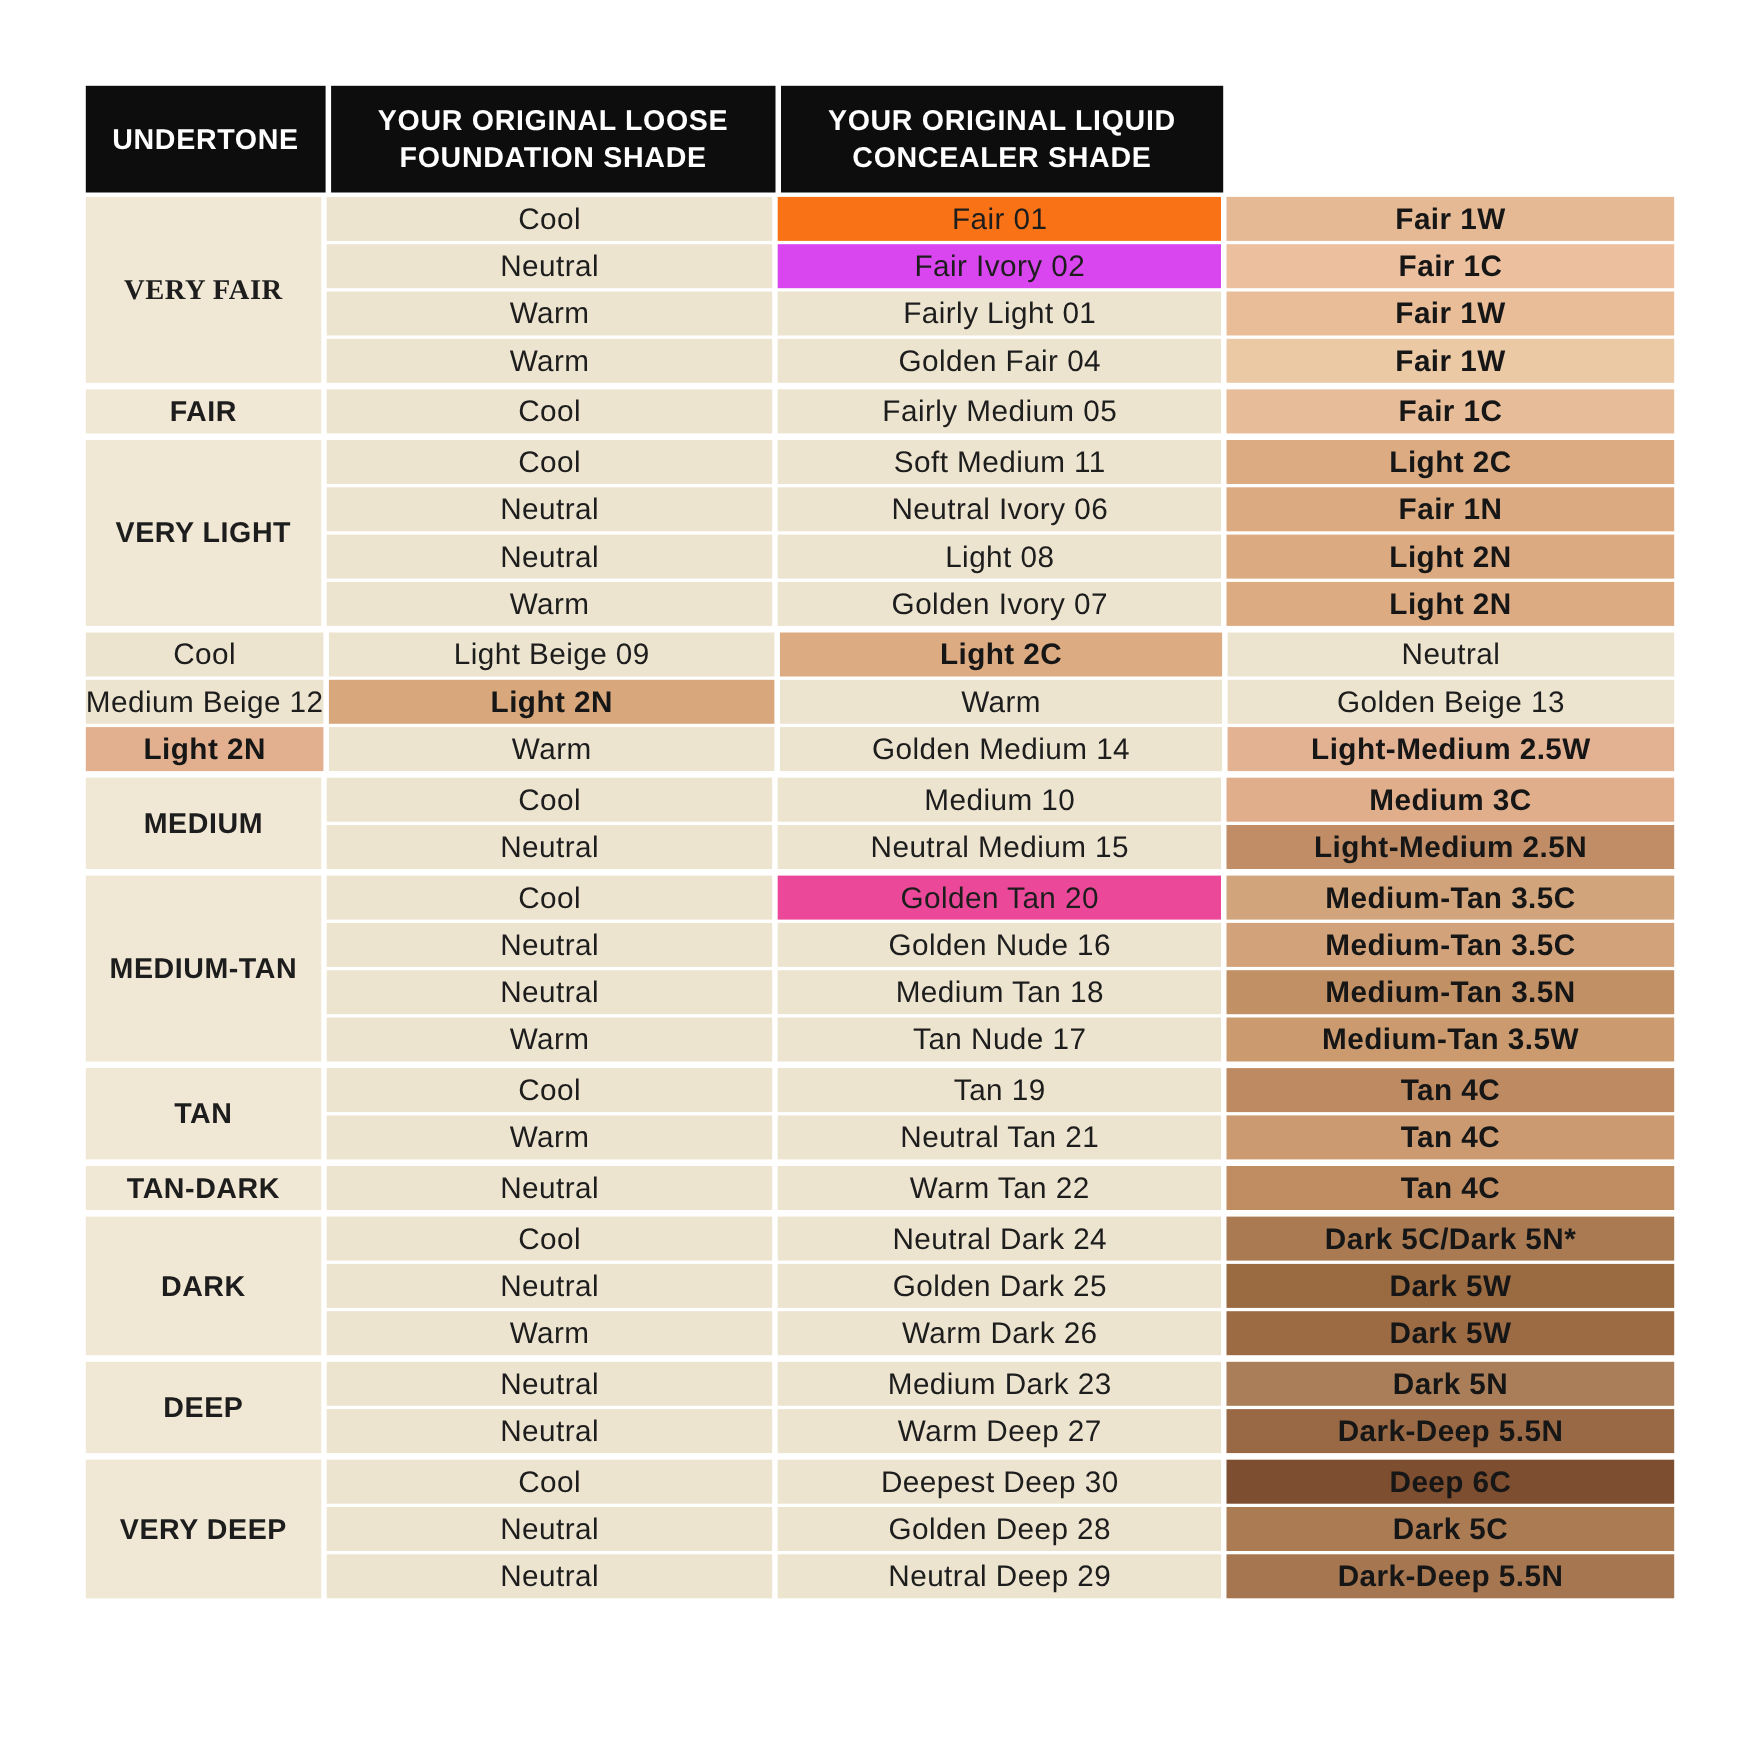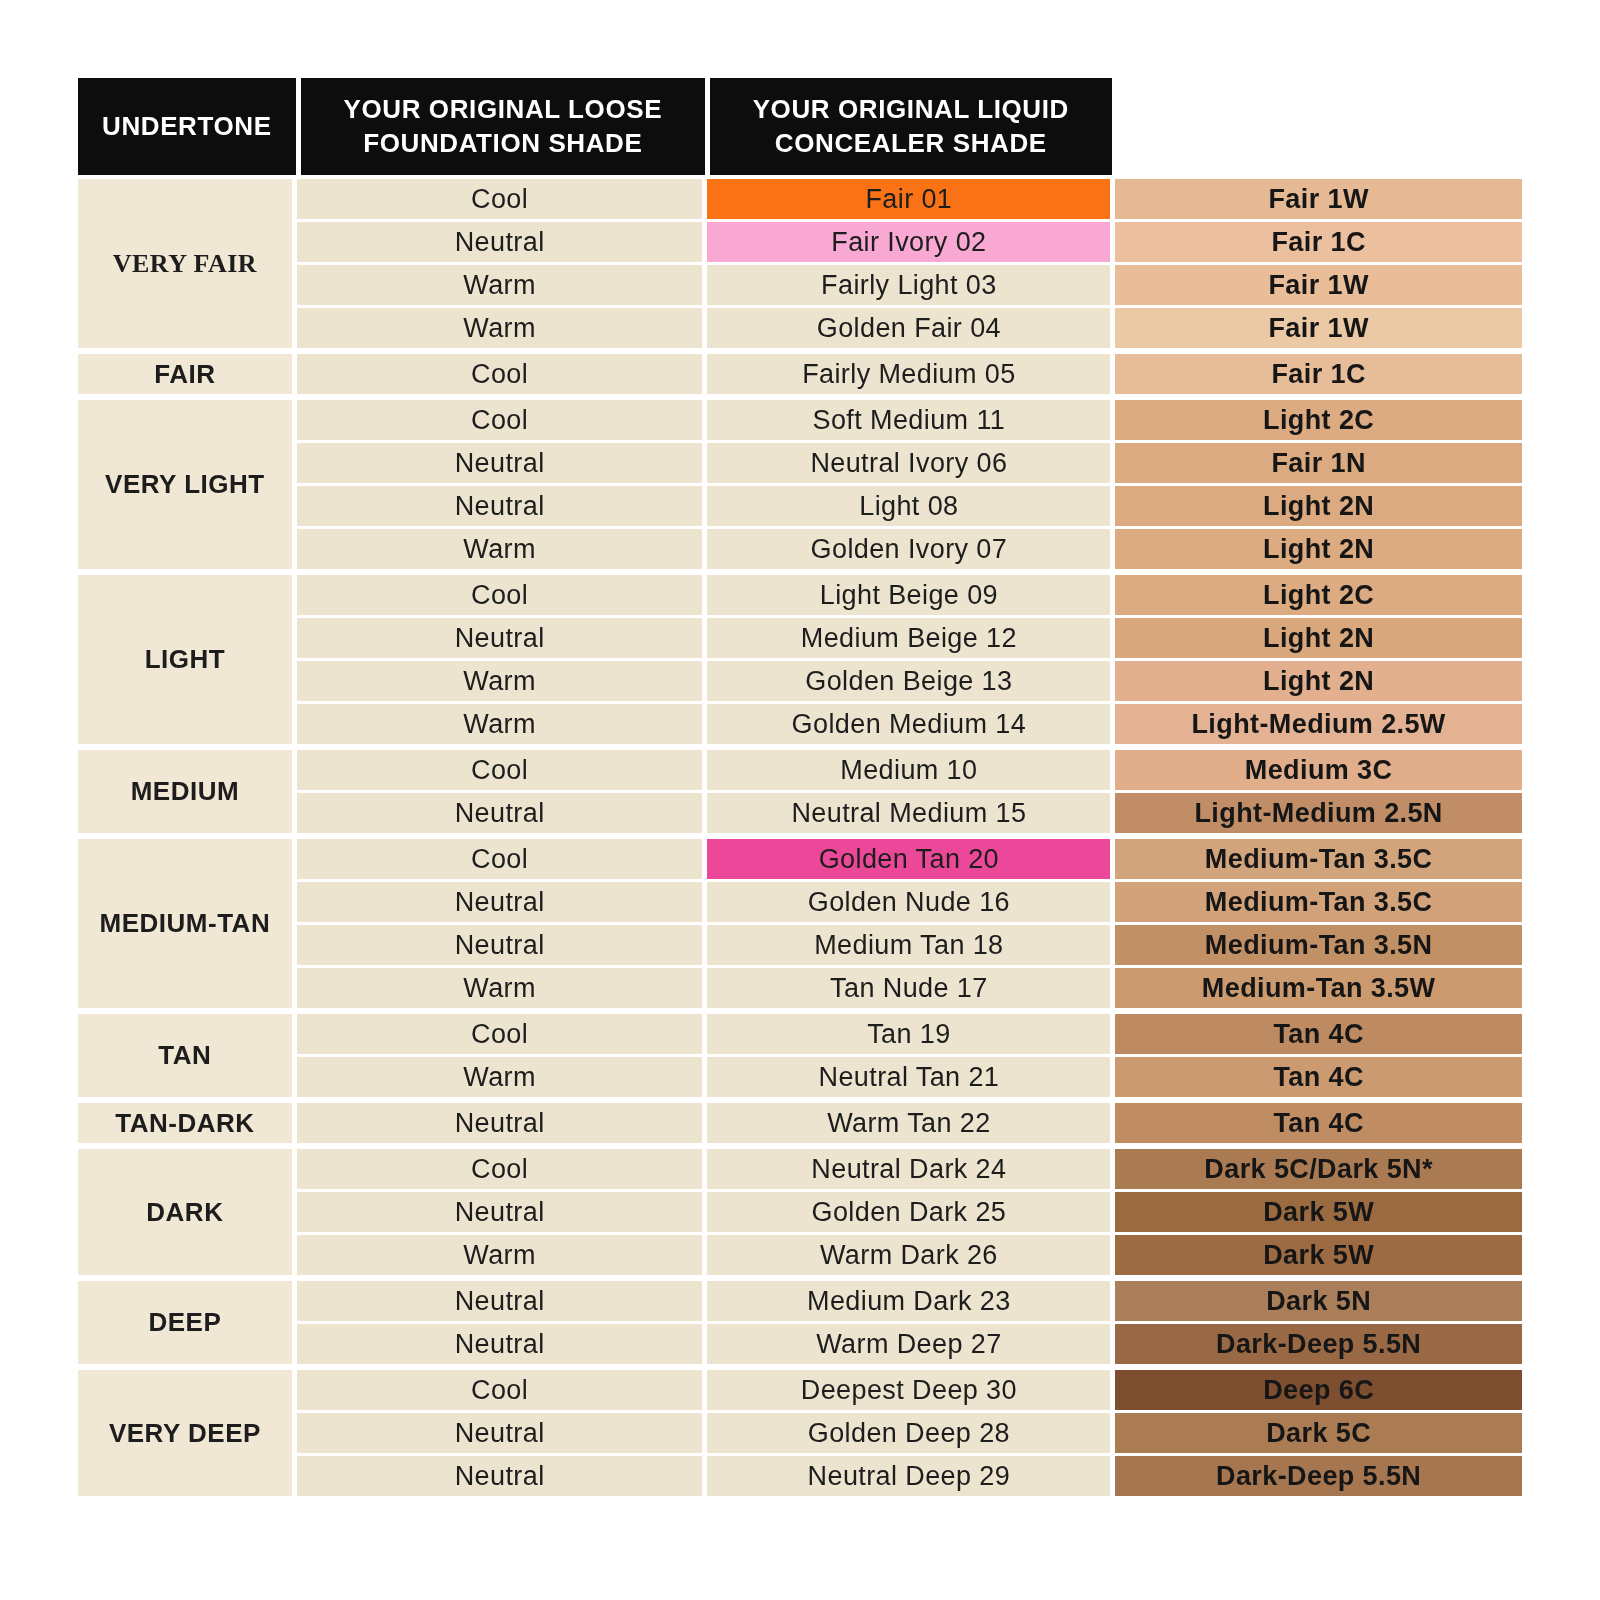--- a/index.html
+++ b/index.html
@@ -56,24 +56,24 @@
       <div class="th">YOUR ORIGINAL LOOSE FOUNDATION SHADE</div>
       <div class="th">YOUR ORIGINAL LIQUID CONCEALER SHADE</div>
     </div>
     <div id="tbody">
         <div class="group">
           <div class="cell family" style="grid-row: 1 / span 4; background: rgb(240, 231, 212); font-family: Liberation Serif, serif;">VERY FAIR</div>
           <div class="cell" style="background: rgb(237, 228, 207);">Cool</div>
           <div class="cell" style="background: #f97316;">Fair 01</div>
           <div class="cell concealer" style="background: rgb(229, 185, 147);">Fair 1W</div>
           <div class="cell" style="background: rgb(237, 228, 207);">Neutral</div>
-          <div class="cell" style="background: #f9a8d4;">Fair Ivory 02</div>
+          <div class="cell" style="background: #d946ef;">Fair Ivory 02</div>
           <div class="cell concealer" style="background: rgb(236, 191, 158);">Fair 1C</div>
           <div class="cell" style="background: rgb(237, 228, 207);">Warm</div>
-          <div class="cell" style="background: rgb(237, 228, 207);">Fairly Light 03</div>
+          <div class="cell" style="background: rgb(237, 228, 207);">Fairly Light 01</div>
           <div class="cell concealer" style="background: rgb(234, 189, 153);">Fair 1W</div>
           <div class="cell" style="background: rgb(237, 228, 207);">Warm</div>
           <div class="cell" style="background: rgb(237, 228, 207);">Golden Fair 04</div>
           <div class="cell concealer" style="background: rgb(235, 201, 165);">Fair 1W</div>
         </div>
         <div class="group">
           <div class="cell family" style="grid-row: 1 / span 1; background: rgb(240, 231, 212);">FAIR</div>
           <div class="cell" style="background: rgb(237, 228, 207);">Cool</div>
           <div class="cell" style="background: rgb(237, 228, 207);">Fairly Medium 05</div>
           <div class="cell concealer" style="background: rgb(231, 188, 152);">Fair 1C</div>
@@ -87,21 +87,20 @@
           <div class="cell" style="background: rgb(237, 228, 207);">Neutral Ivory 06</div>
           <div class="cell concealer" style="background: rgb(220, 170, 128);">Fair 1N</div>
           <div class="cell" style="background: rgb(237, 228, 207);">Neutral</div>
           <div class="cell" style="background: rgb(237, 228, 207);">Light 08</div>
           <div class="cell concealer" style="background: rgb(219, 170, 128);">Light 2N</div>
           <div class="cell" style="background: rgb(237, 228, 207);">Warm</div>
           <div class="cell" style="background: rgb(237, 228, 207);">Golden Ivory 07</div>
           <div class="cell concealer" style="background: rgb(220, 171, 129);">Light 2N</div>
         </div>
         <div class="group">
-          <div class="cell family" style="grid-row: 1 / span 4; background: rgb(240, 231, 212);">LIGHT</div>
           <div class="cell" style="background: rgb(237, 228, 207);">Cool</div>
           <div class="cell" style="background: rgb(237, 228, 207);">Light Beige 09</div>
           <div class="cell concealer" style="background: rgb(220, 171, 130);">Light 2C</div>
           <div class="cell" style="background: rgb(237, 228, 207);">Neutral</div>
           <div class="cell" style="background: rgb(237, 228, 207);">Medium Beige 12</div>
           <div class="cell concealer" style="background: rgb(216, 167, 124);">Light 2N</div>
           <div class="cell" style="background: rgb(237, 228, 207);">Warm</div>
           <div class="cell" style="background: rgb(237, 228, 207);">Golden Beige 13</div>
           <div class="cell concealer" style="background: rgb(226, 176, 142);">Light 2N</div>
           <div class="cell" style="background: rgb(237, 228, 207);">Warm</div>

